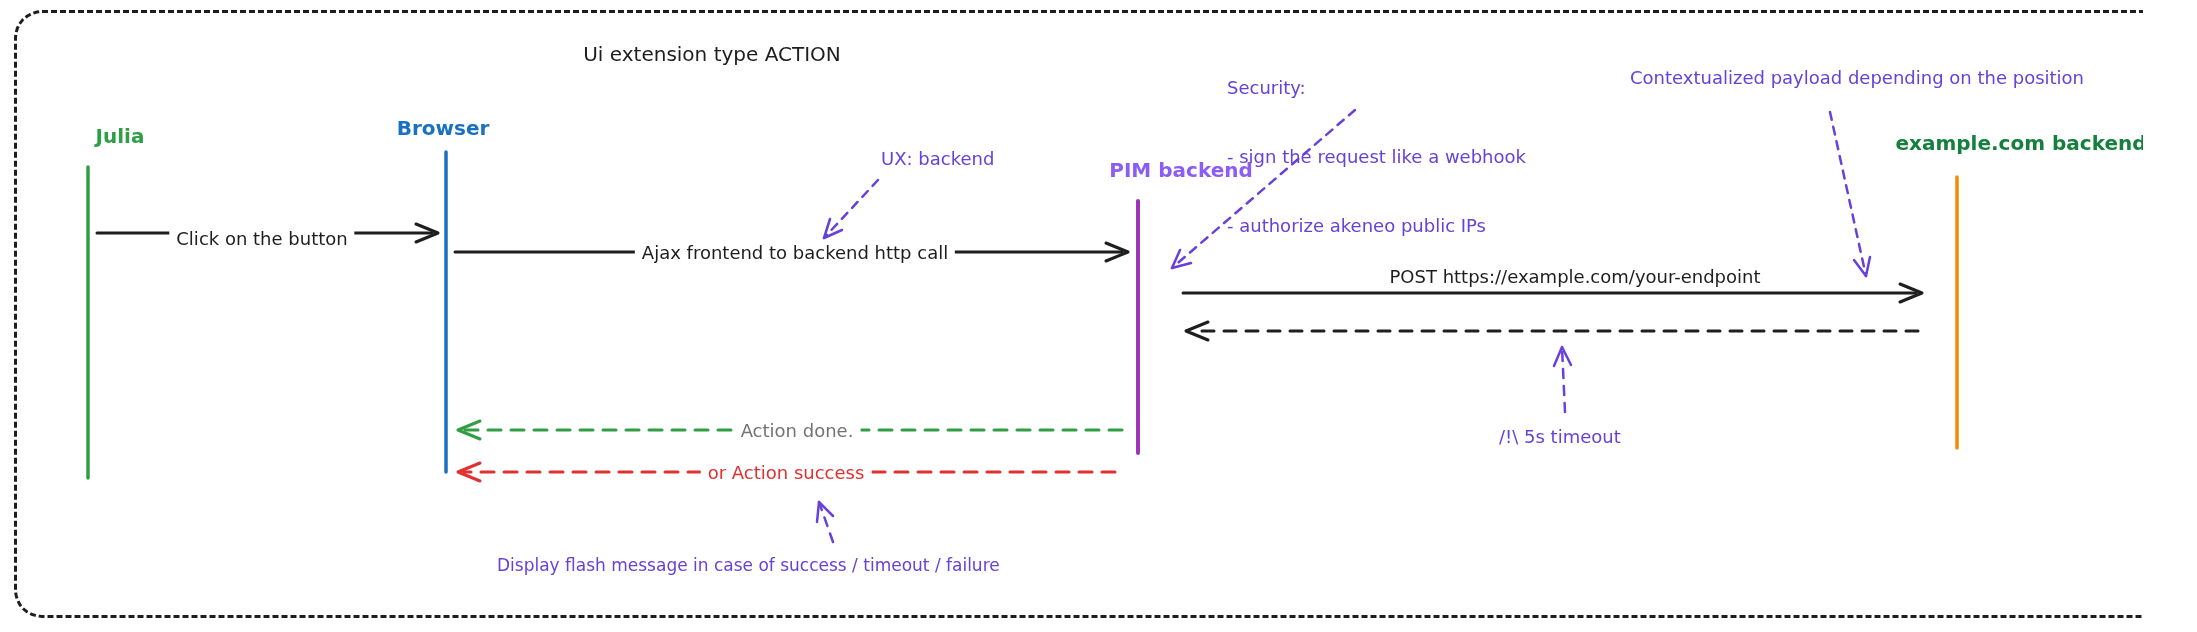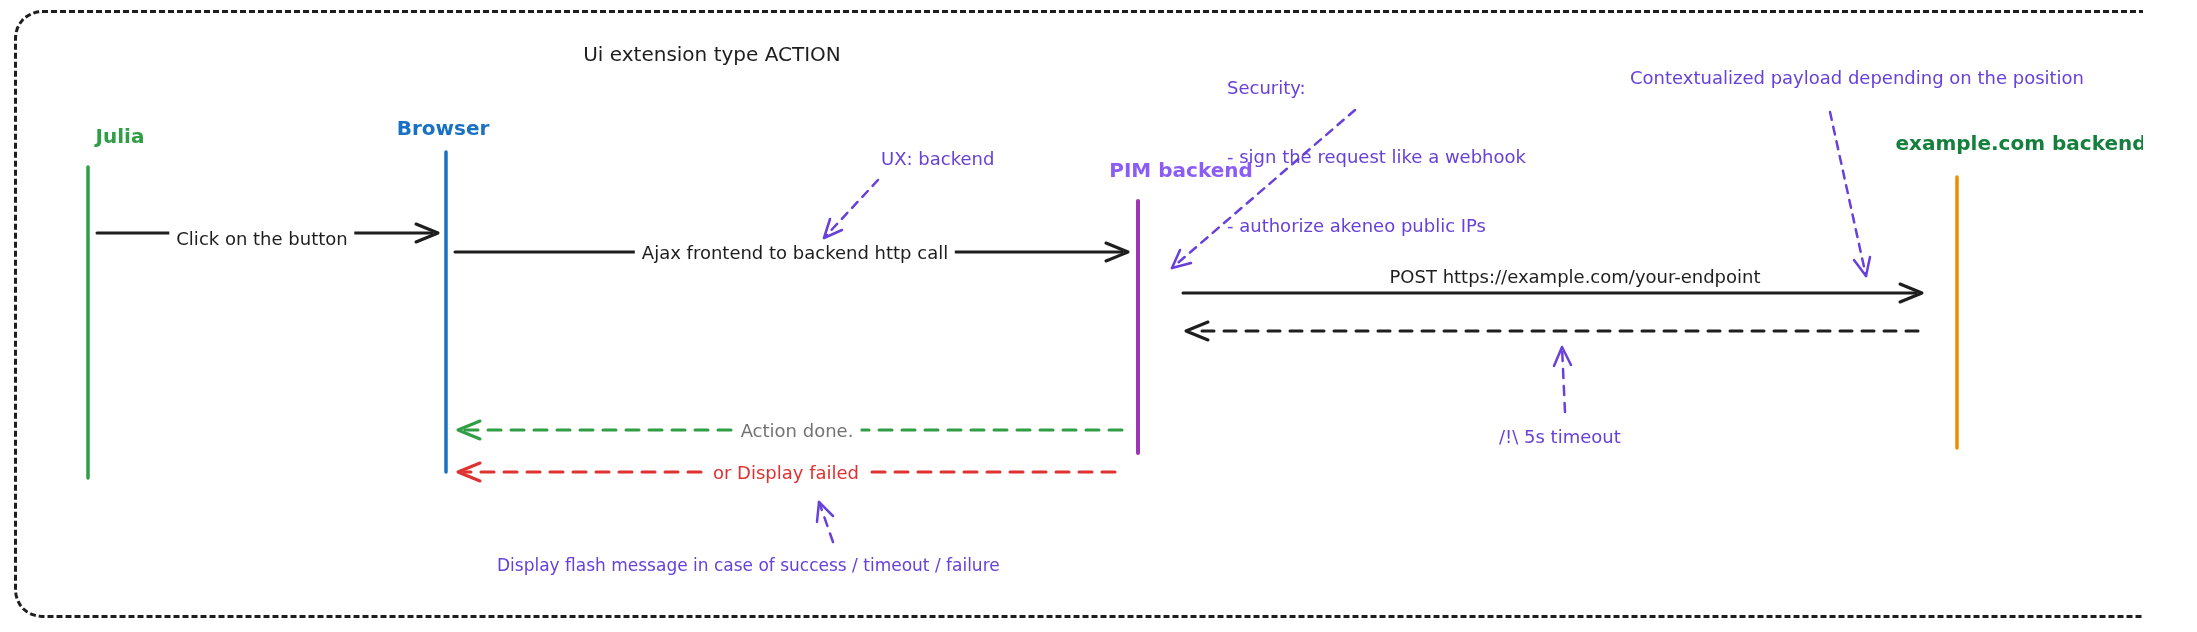--- a/index.html
+++ b/index.html
@@ -100,21 +100,21 @@
 
   <div class="txt actor-label c-julia" style="left:88px;  top:124px;margin-left:32px;">Julia</div>
   <div class="txt actor-label c-browser" style="left:443px; top:116px;">Browser</div>
   <div class="txt actor-label c-pim" style="left:1181px;top:158px;">PIM backend</div>
   <div class="txt actor-label c-example" style="left:2021px;top:131px;">example.com backend</div>
 
   <div class="txt msg-label" style="left:262px;  top:238px;">Click on the button</div>
   <div class="txt msg-label" style="left:795px;  top:252px;">Ajax frontend to backend http call</div>
   <div class="txt msg-label" style="left:1553px; top:276px;margin-left:22px;">POST https://example.com/your-endpoint</div>
   <div class="txt msg-label c-done" style="left:797px;  top:430px;">Action done.</div>
-  <div class="txt msg-label c-failed" style="left:786px;  top:472px;">or Display failed</div>
+  <div class="txt msg-label c-failed" style="left:786px;  top:472px;">or Action success</div>
 
   <div class="txt note" style="left:881px;  top:147px;">UX: backend</div>
 
   <div class="txt note" style="left:1227px; top:30px;">
     <div>Security:</div>
     <div>- sign the request like a webhook</div>
     <div>- authorize akeneo public IPs</div>
   </div>
 
   <div class="txt note" style="left:1630px; top:66px;">Contextualized payload depending on the position</div>

